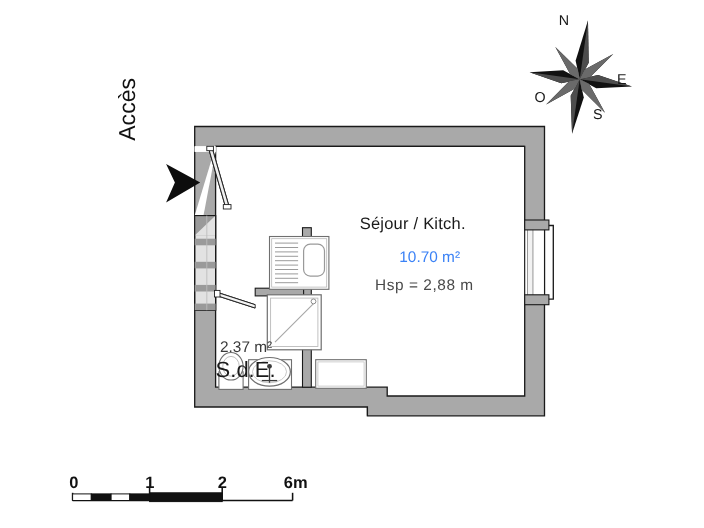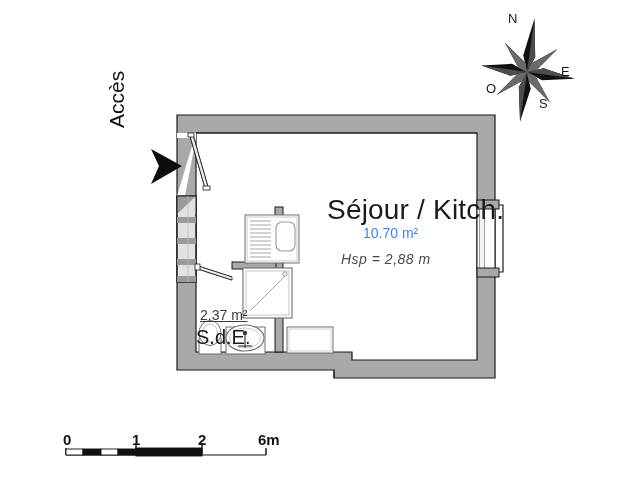--- a/index.html
+++ b/index.html
@@ -9,25 +9,25 @@
     background:#ffffff;
     font-family:"Liberation Sans", sans-serif;
     overflow:hidden;
     position:relative;
   }
   #plan-root{position:absolute;left:0;top:0;width:640px;height:480px;}
   svg.layer{position:absolute;left:0;top:0;width:640px;height:480px;overflow:visible;}
 
   .lbl{position:absolute;white-space:nowrap;color:#1a1a1a;line-height:1;}
 
-  #room-main-name{left:327px;top:196px;font-size:28px;letter-spacing:.2px;}
+  #room-main-name{left:327px;top:196px;font-size:15px;letter-spacing:.2px;}
   #room-main-area{left:363px;top:226px;font-size:14px;color:#3b82f6;}
-  #room-main-hsp{left:341px;top:252px;font-size:14px;color:#4a4a4a;letter-spacing:.5px;font-style:italic;}
+  #room-main-hsp{left:341px;top:252px;font-size:14px;color:#4a4a4a;letter-spacing:.5px;}
   #room-bath-name{left:196px;top:281px;font-size:20px;margin-top:46px;}
-  #room-bath-area{left:200px;top:308px;font-size:14px;color:#3a3a3a;text-decoration:underline;}
+  #room-bath-area{left:200px;top:308px;font-size:14px;color:#3a3a3a;}
 
   #access-label{
     left:106px;top:128px;
     font-size:21px;
     transform:rotate(-90deg);
     transform-origin:0 0;
     color:#111;
   }
 
   .compass-letter{position:absolute;font-size:13px;color:#1a1a1a;}

